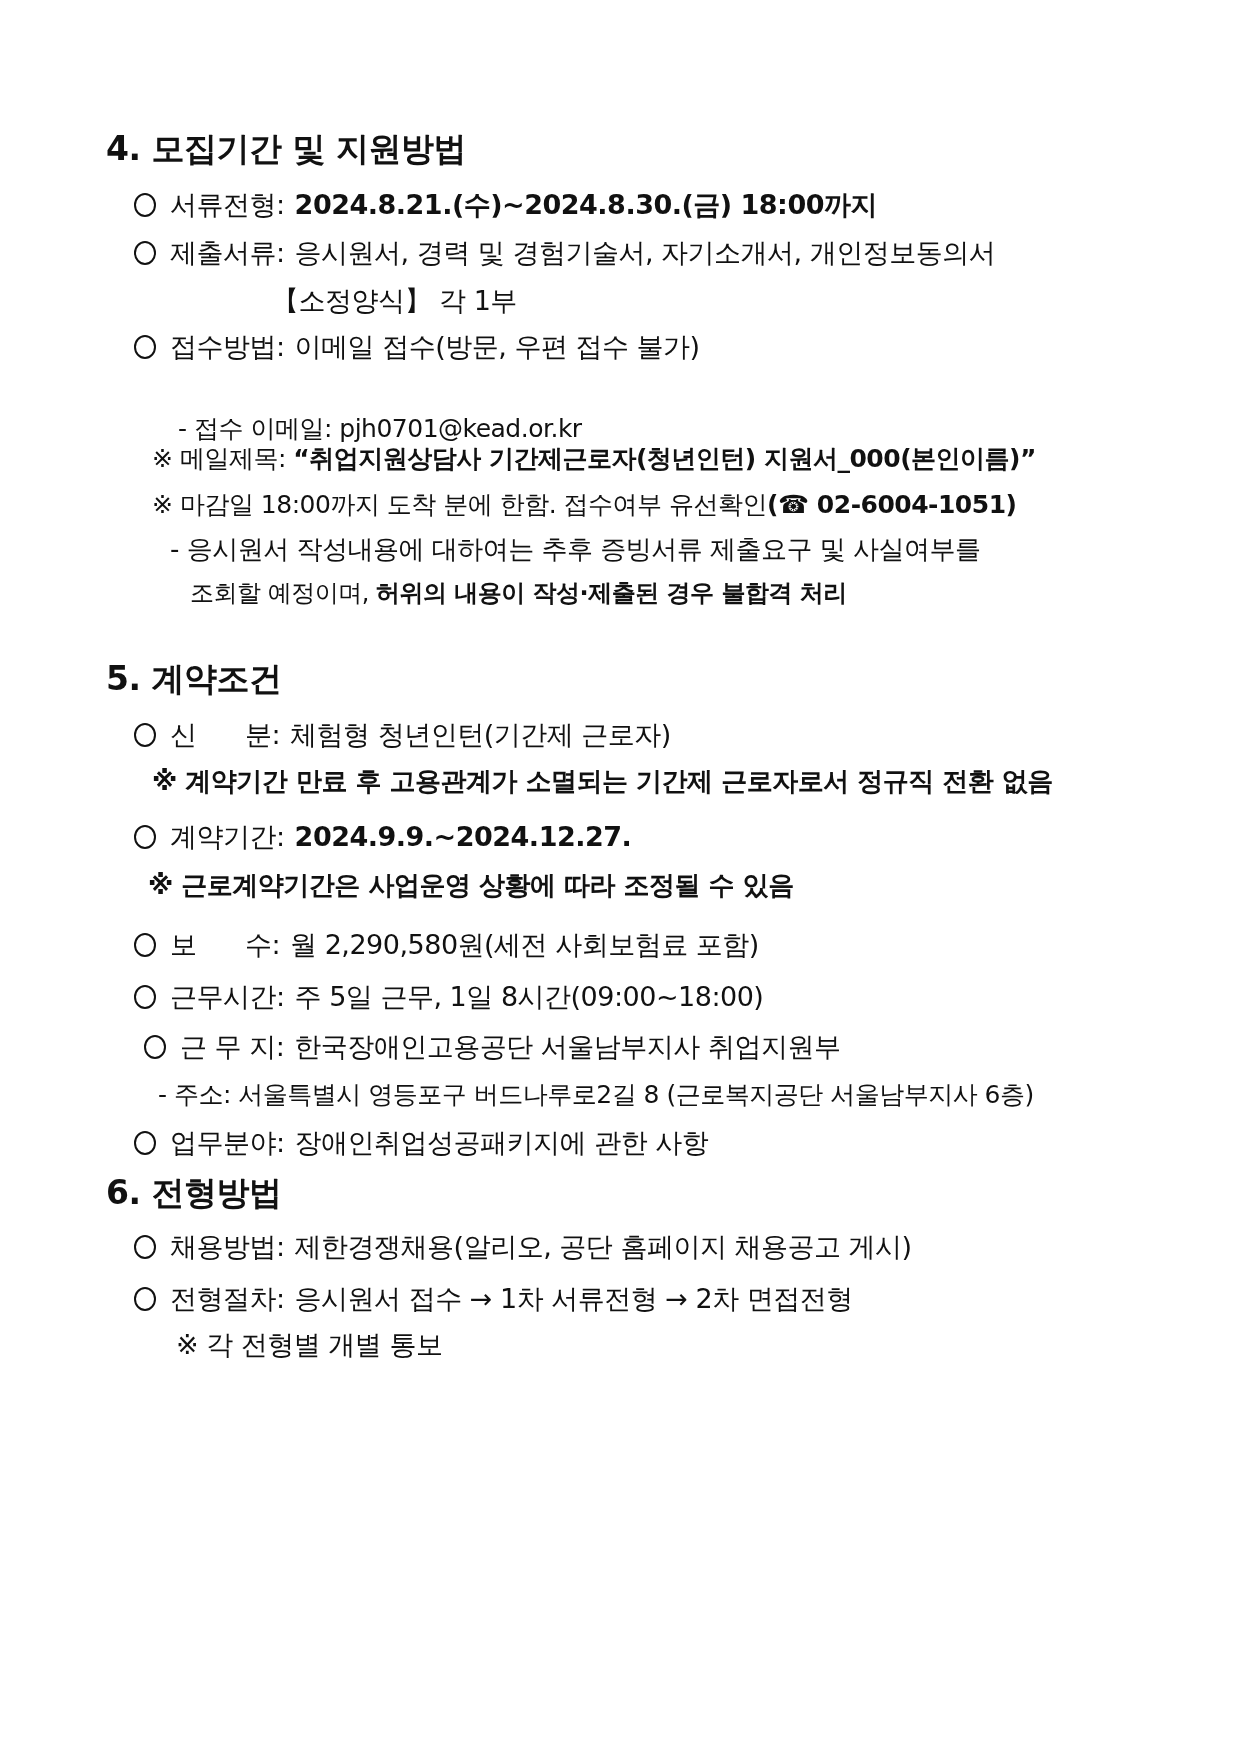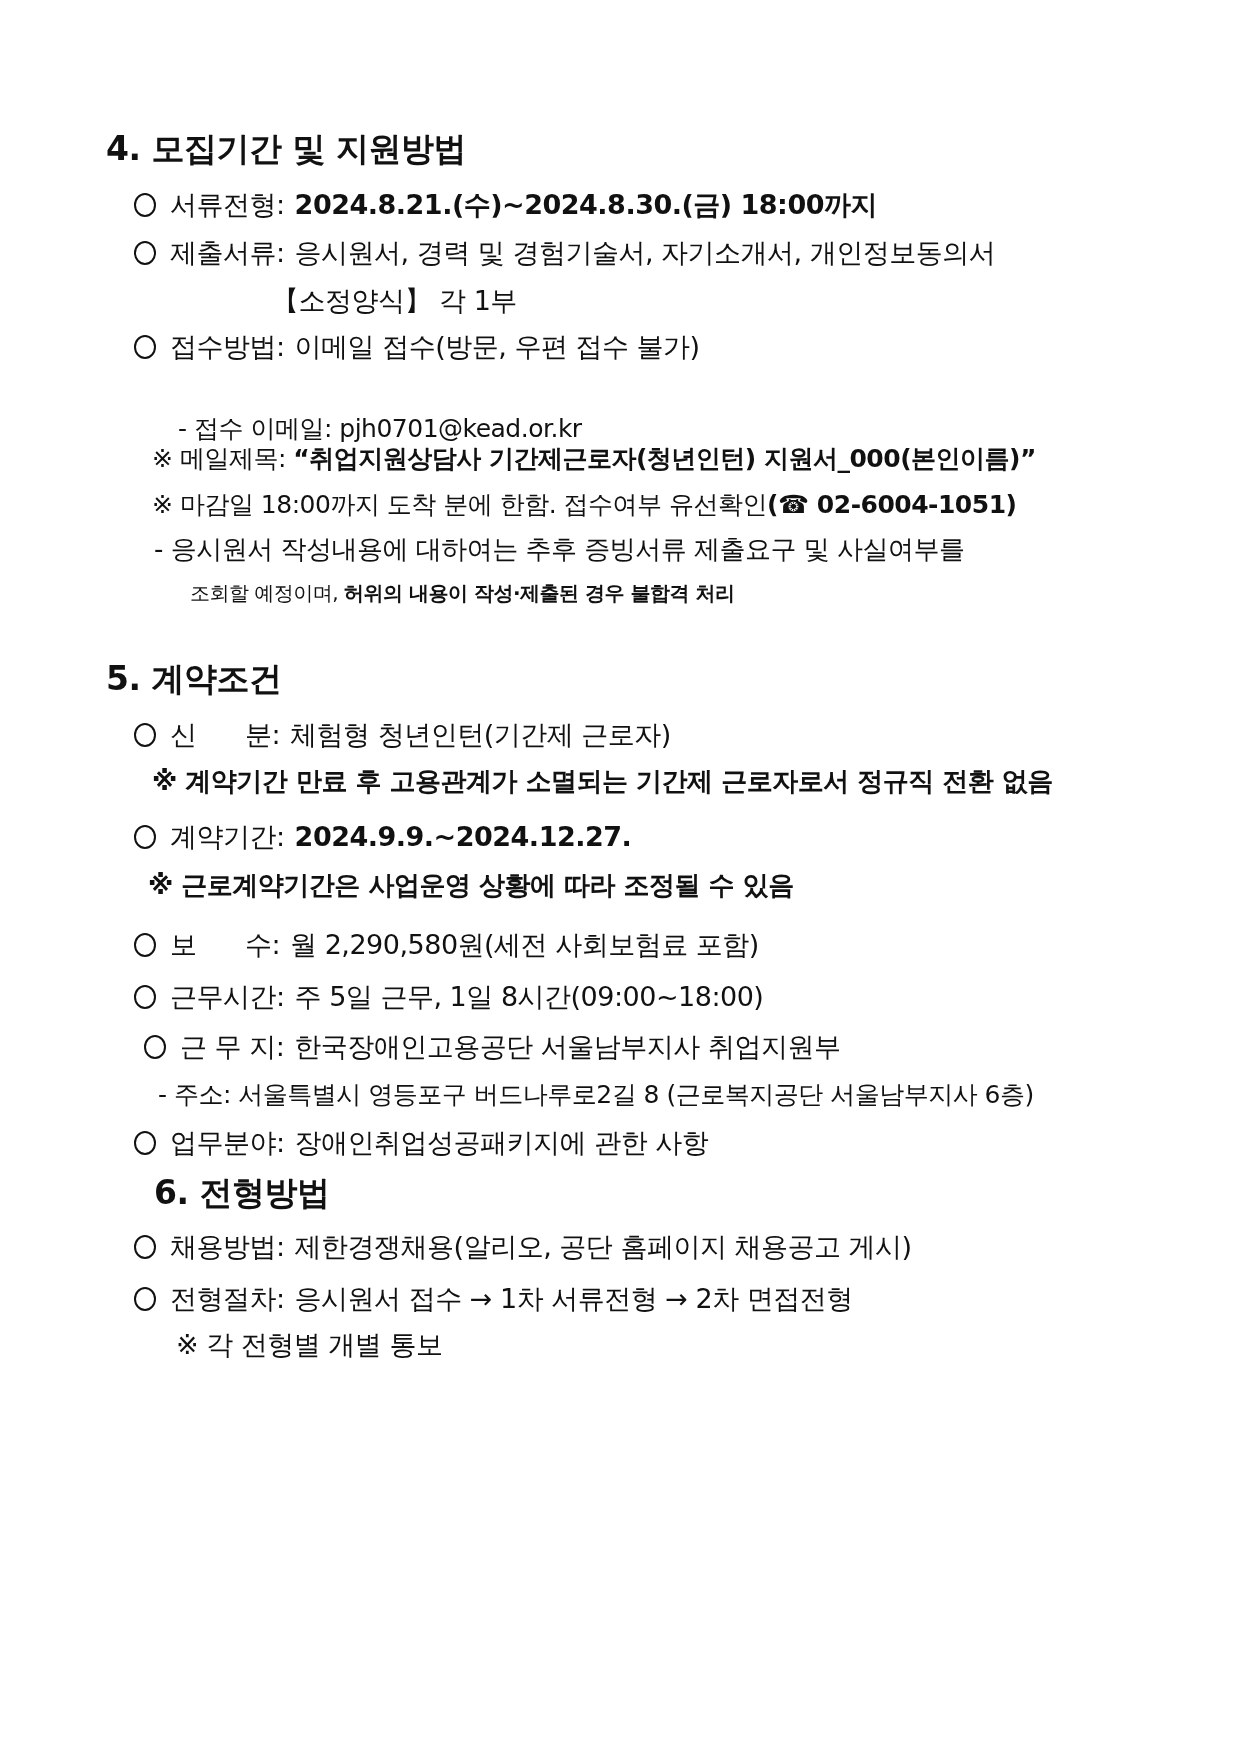--- a/index.html
+++ b/index.html
@@ -34,22 +34,22 @@
 <div class="line" style="left:178px; top:376px; font-size:25px;margin-top:36px;">- 접수 이메일: pjh0701@kead.or.kr</div>
 
 <div class="line" style="left:152px; top:442px; font-size:25px;">
   <span>※ 메일제목: </span><span class="b">“취업지원상담사 기간제근로자(청년인턴) 지원서_000(본인이름)”</span>
 </div>
 
 <div class="line" style="left:152px; top:488px; font-size:25px;">
   <span>※ 마감일 18:00까지 도착 분에 한함. 접수여부 유선확인</span><span class="b u">(☎ 02-6004-1051)</span>
 </div>
 
-<div class="line" style="left:154px; top:532px; font-size:26px;">- 응시원서 작성내용에 대하여는 추후 증빙서류 제출요구 및 사실여부를</div>
-<div class="line" style="left:190px; top:576px; font-size:20px;">
+<div class="line" style="left:170px; top:532px; font-size:26px;">- 응시원서 작성내용에 대하여는 추후 증빙서류 제출요구 및 사실여부를</div>
+<div class="line" style="left:190px; top:576px; font-size:24px;">
   <span>조회할 예정이며, </span><span class="b u">허위의 내용이 작성·제출된 경우 불합격 처리</span>
 </div>
 
 <div class="line h" style="left:106px; top:662px;">5. 계약조건</div>
 
 <div class="line" style="left:134px; top:718px;">
   <span class="circ"></span><span style="white-space:pre">신      분:</span><span class="gap"></span><span>체험형 청년인턴(기간제 근로자)</span>
 </div>
 <div class="line b" style="left:152px; top:764px; font-size:26px;">※ 계약기간 만료 후 고용관계가 소멸되는 기간제 근로자로서 정규직 전환 없음</div>
 
@@ -71,21 +71,21 @@
 </div>
 
 <div class="line" style="left:158px; top:1078px; font-size:25px;">
   <span>- </span><span class="u">주소: 서울특별시 영등포구 버드나루로2길 8 (근로복지공단 서울남부지사 6층)</span>
 </div>
 
 <div class="line" style="left:134px; top:1126px;">
   <span class="circ"></span><span>업무분야:</span><span class="gap"></span><span>장애인취업성공패키지에 관한 사항</span>
 </div>
 
-<div class="line h" style="left:106px; top:1176px;margin-left:48px;">6. 전형방법</div>
+<div class="line h" style="left:106px; top:1176px;">6. 전형방법</div>
 
 <div class="line" style="left:134px; top:1230px;">
   <span class="circ"></span><span>채용방법:</span><span class="gap"></span><span>제한경쟁채용(알리오, 공단 홈페이지 채용공고 게시)</span>
 </div>
 
 <div class="line" style="left:134px; top:1282px;">
   <span class="circ"></span><span>전형절차:</span><span class="gap"></span><span>응시원서 접수 → 1차 서류전형 → 2차 면접전형</span>
 </div>
 
 <div class="line" style="left:176px; top:1328px;">※ 각 전형별 개별 통보</div>

